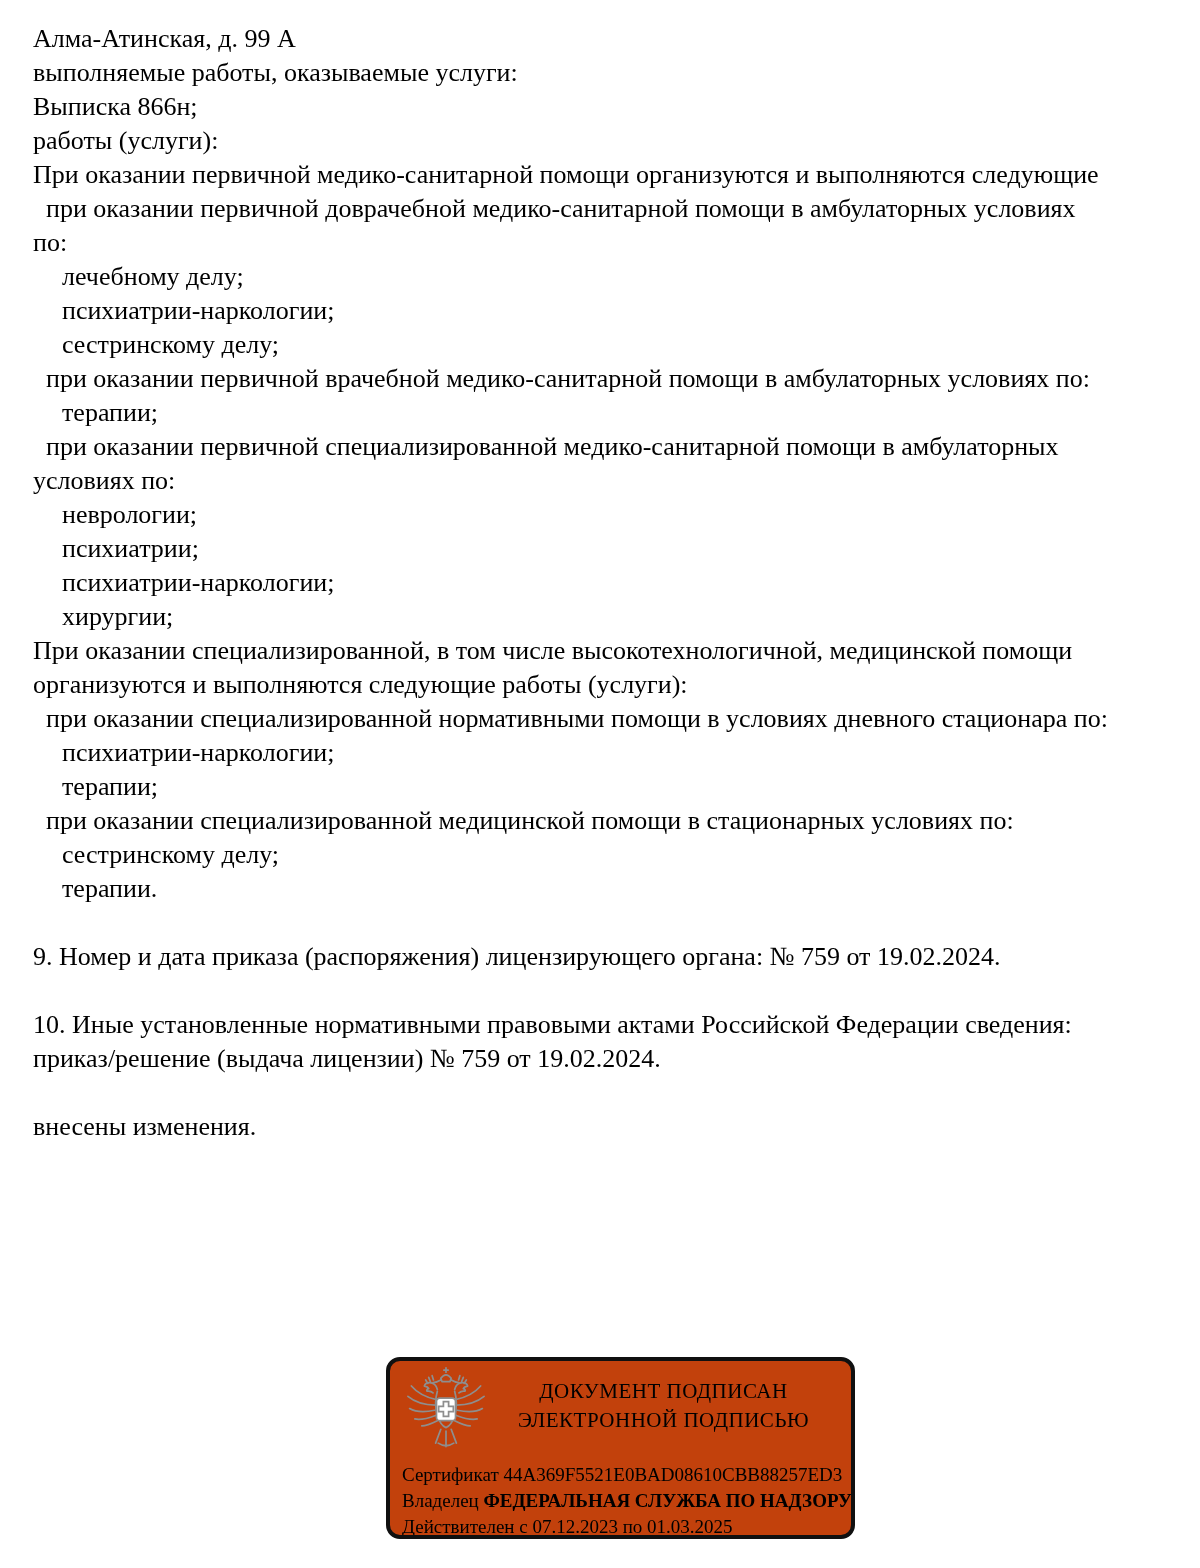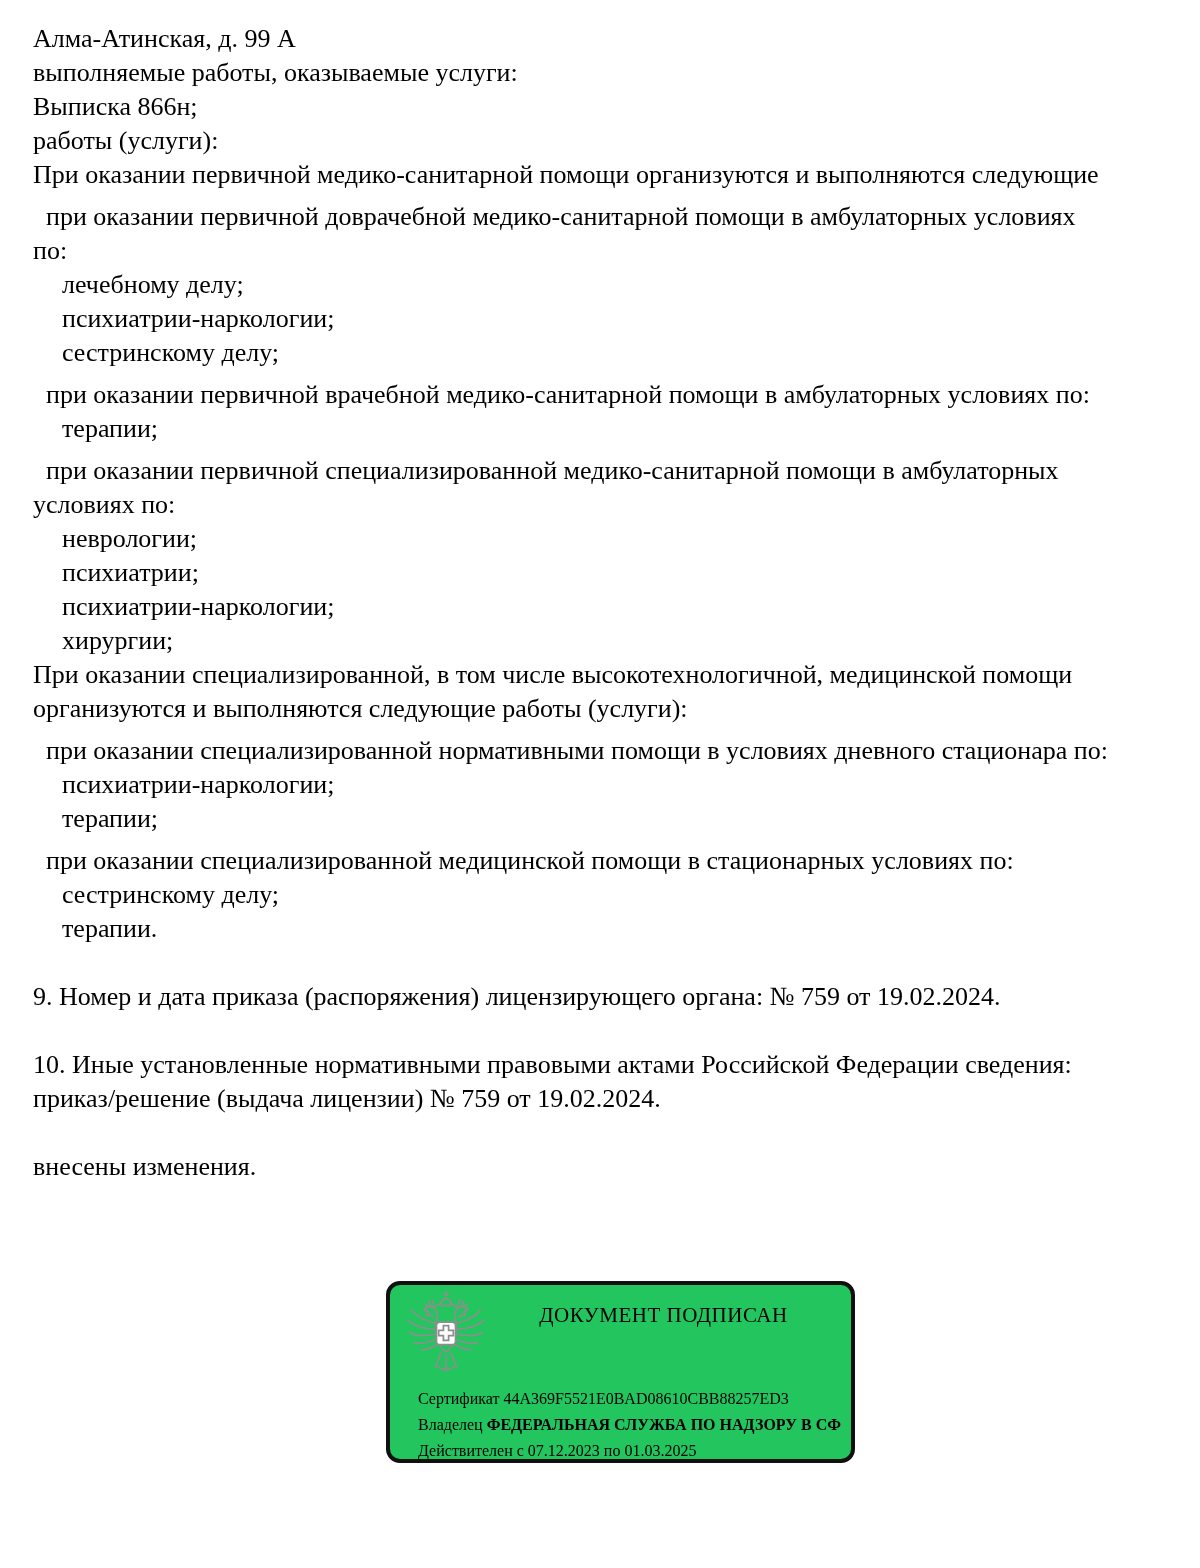--- a/index.html
+++ b/index.html
@@ -16,35 +16,35 @@
     color: #000000;
   }
   
   #doc-lines {
     padding: 22px 18px 0 33px;
     font-size: 26px;
     line-height: 34px;
   }
   .line { white-space: pre; }
   .ind0 { padding-left: 0; }
-  .ind1 { padding-left: 13px; margin-top: 8px; }
+  .ind1 { padding-left: 13px; }
   .ind2 { padding-left: 29px; }
   .blank { height: 34px; }
 
   
   .stamp {
     position: absolute;
     left: 386px;
-    top: 1281px;
+    top: 1357px;
     width: 469px;
     height: 182px;
     box-sizing: border-box;
     border: 4px solid #101010;
     border-radius: 14px;
-    background: #22c55e;
+    background: #c2410c;
     overflow: hidden;
   }
   .stamp-top {
     display: flex;
     align-items: flex-start;
     margin: 6px 0 0 12px;
     height: 91px;
   }
   .emblem { width: 88px; height: 90px; flex: 0 0 auto; }
   .emblem svg { width: 88px; height: 90px; display: block; }
@@ -52,22 +52,22 @@
     flex: 1;
     text-align: center;
     font-size: 21px;
     line-height: 29px;
     letter-spacing: 0.5px;
     margin-top: 10px;
     padding-right: 14px;
     white-space: nowrap;
   }
   .stamp-info {
-    padding: 4px 0 0 28px;
-    font-size: 16px;
+    padding: 4px 0 0 12px;
+    font-size: 19px;
     line-height: 26px;
     white-space: nowrap;
     font-family: Liberation Serif, serif;
   }
   .stamp-info .owner-value { font-weight: bold; }
 </style>
 </head>
 <body>
 
 <main>
@@ -133,20 +133,21 @@
             <path d="M44 72 l-6 16 M50 74 v18 M56 72 l6 16 M41 88 q9 6 18 0"></path>
           </g>
           <g stroke="#8e8e8e" stroke-width="2" fill="#ffffff">
             <rect x="39" y="36" width="22" height="26" rx="4"></rect>
             <path d="M47 40 h6 v5.5 h5.5 v6 h-5.5 v5.5 h-6 v-5.5 h-5.5 v-6 h5.5 z"></path>
           </g>
         </svg>
       </div>
       <div class="stamp-title">
         <div>ДОКУМЕНТ ПОДПИСАН</div>
+        <div>ЭЛЕКТРОННОЙ ПОДПИСЬЮ</div>
       </div>
     </div>
     <div class="stamp-info">
       <div><span>Сертификат</span> <span>44A369F5521E0BAD08610CBB88257ED3</span></div>
       <div><span>Владелец</span> <span class="owner-value">ФЕДЕРАЛЬНАЯ СЛУЖБА ПО НАДЗОРУ В СФ</span></div>
       <div>Действителен с 07.12.2023 по 01.03.2025</div>
     </div>
   </div>
 </main>
 

